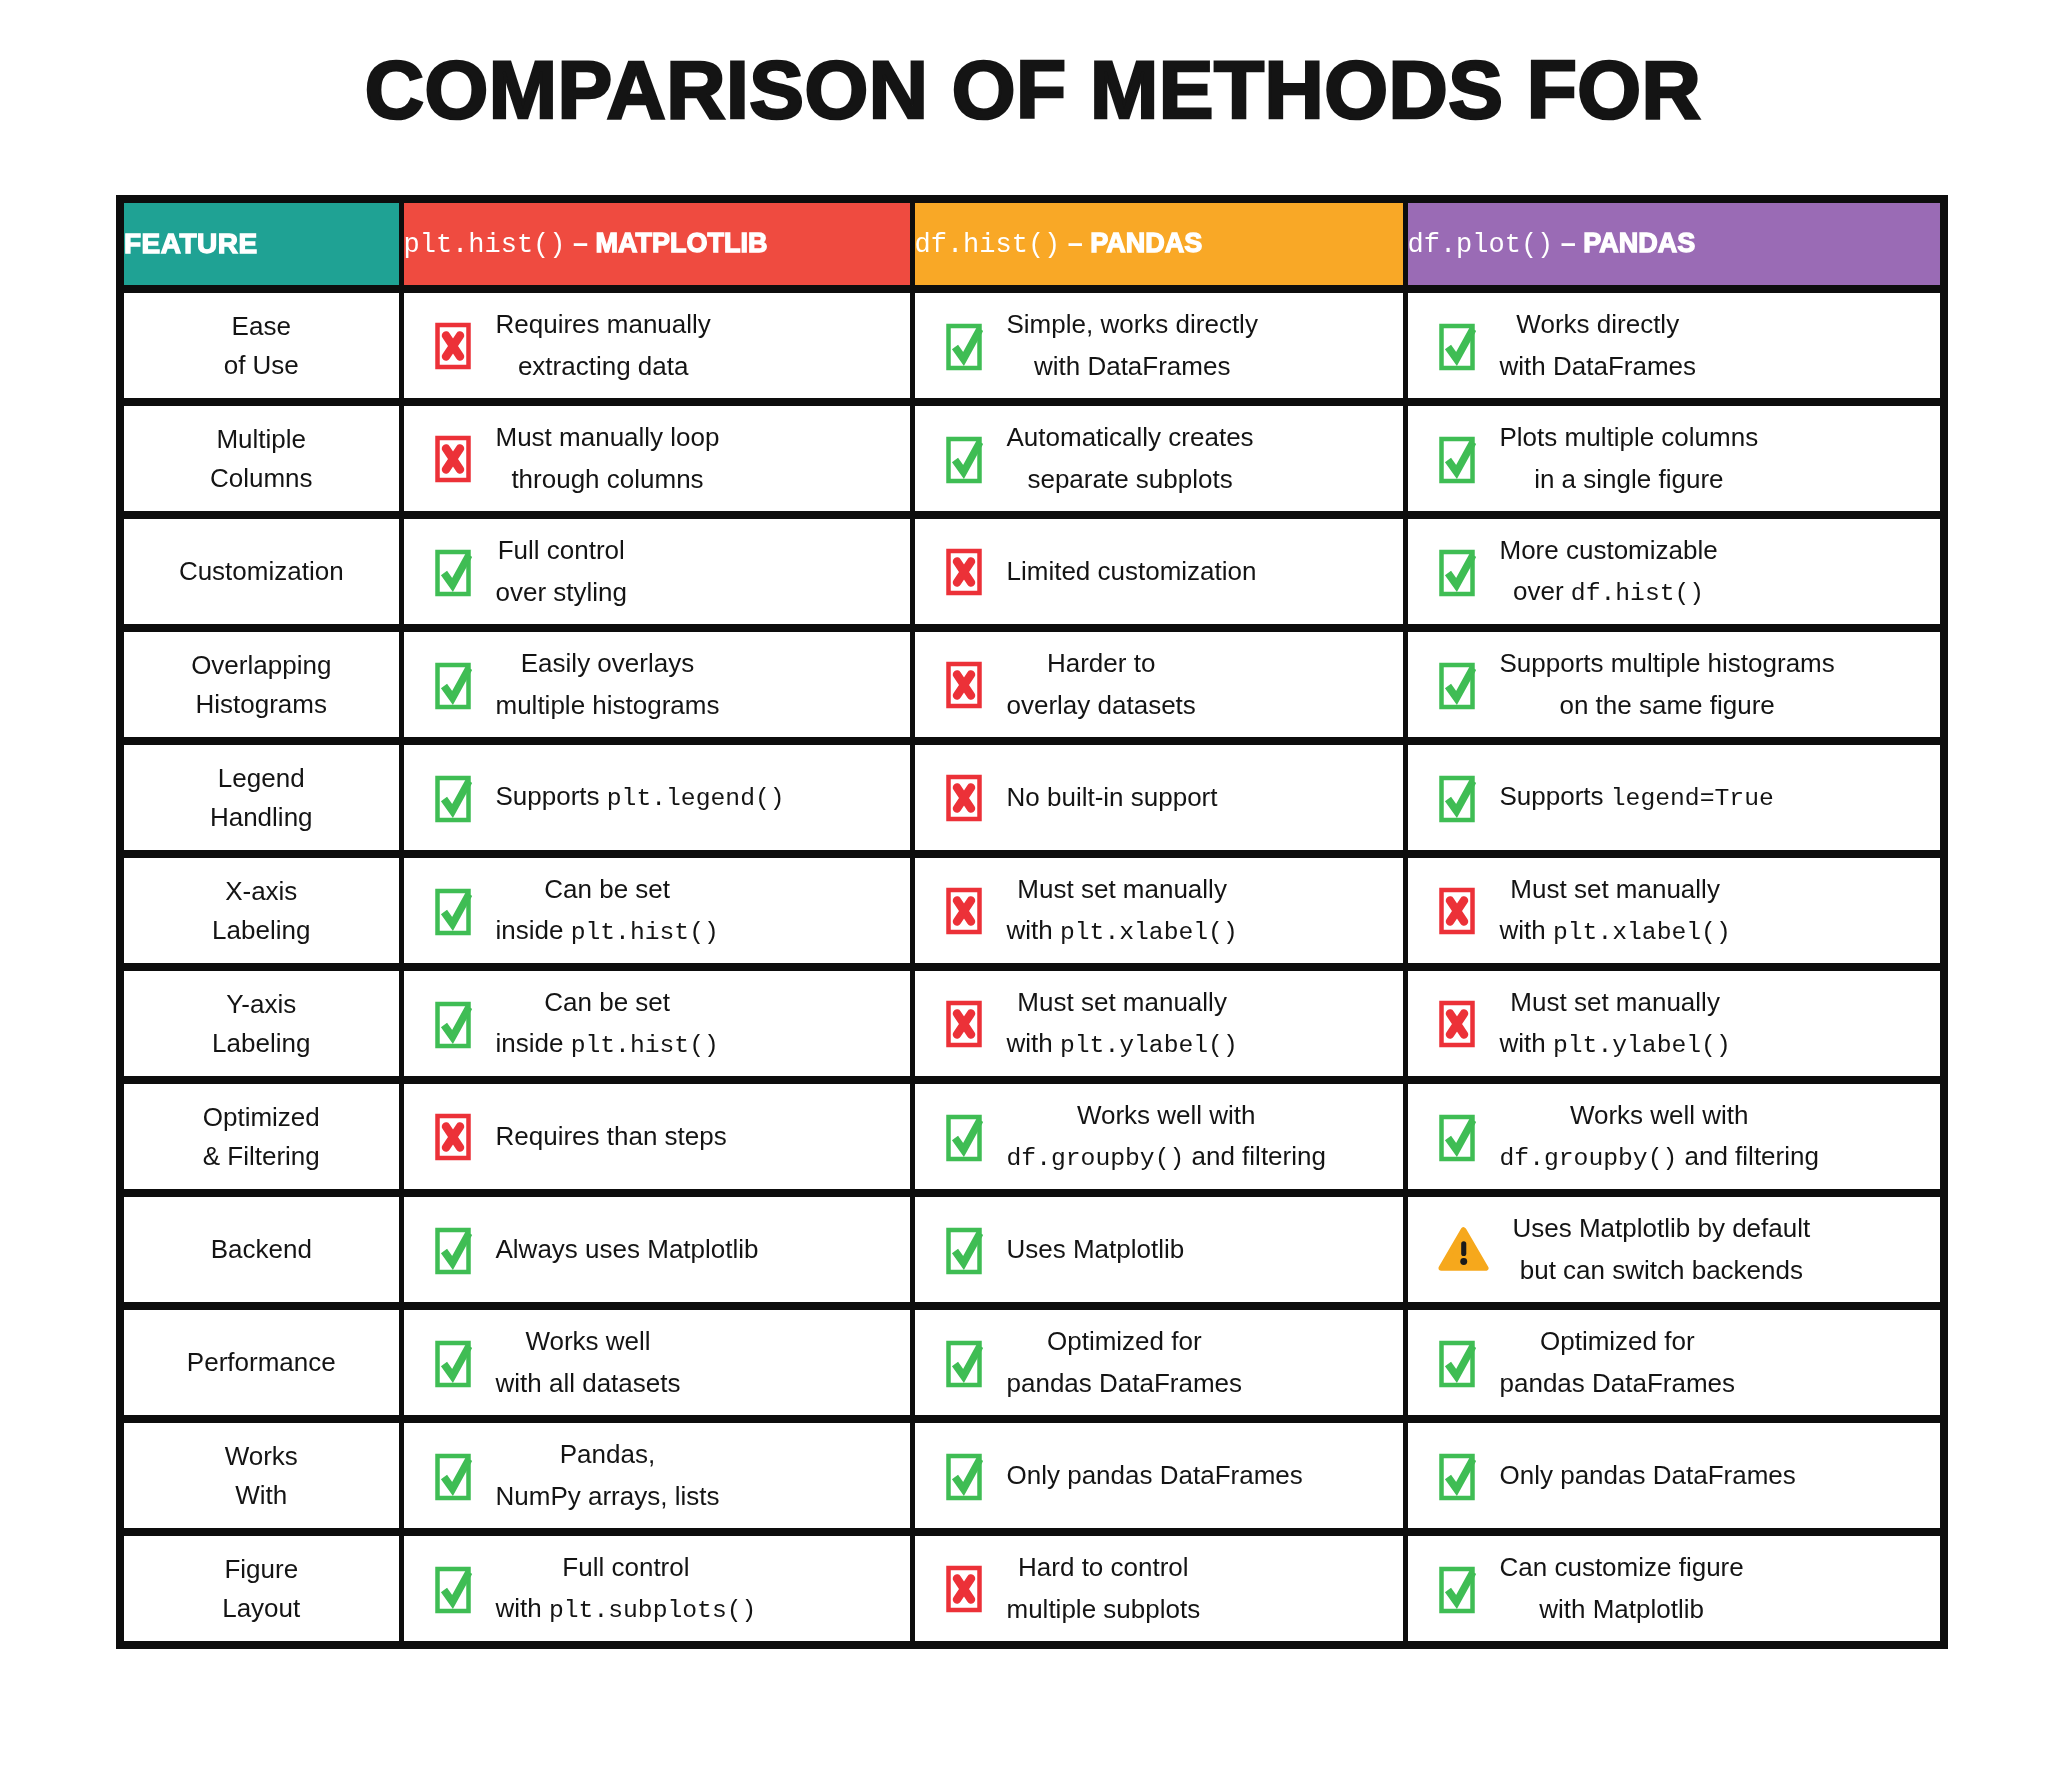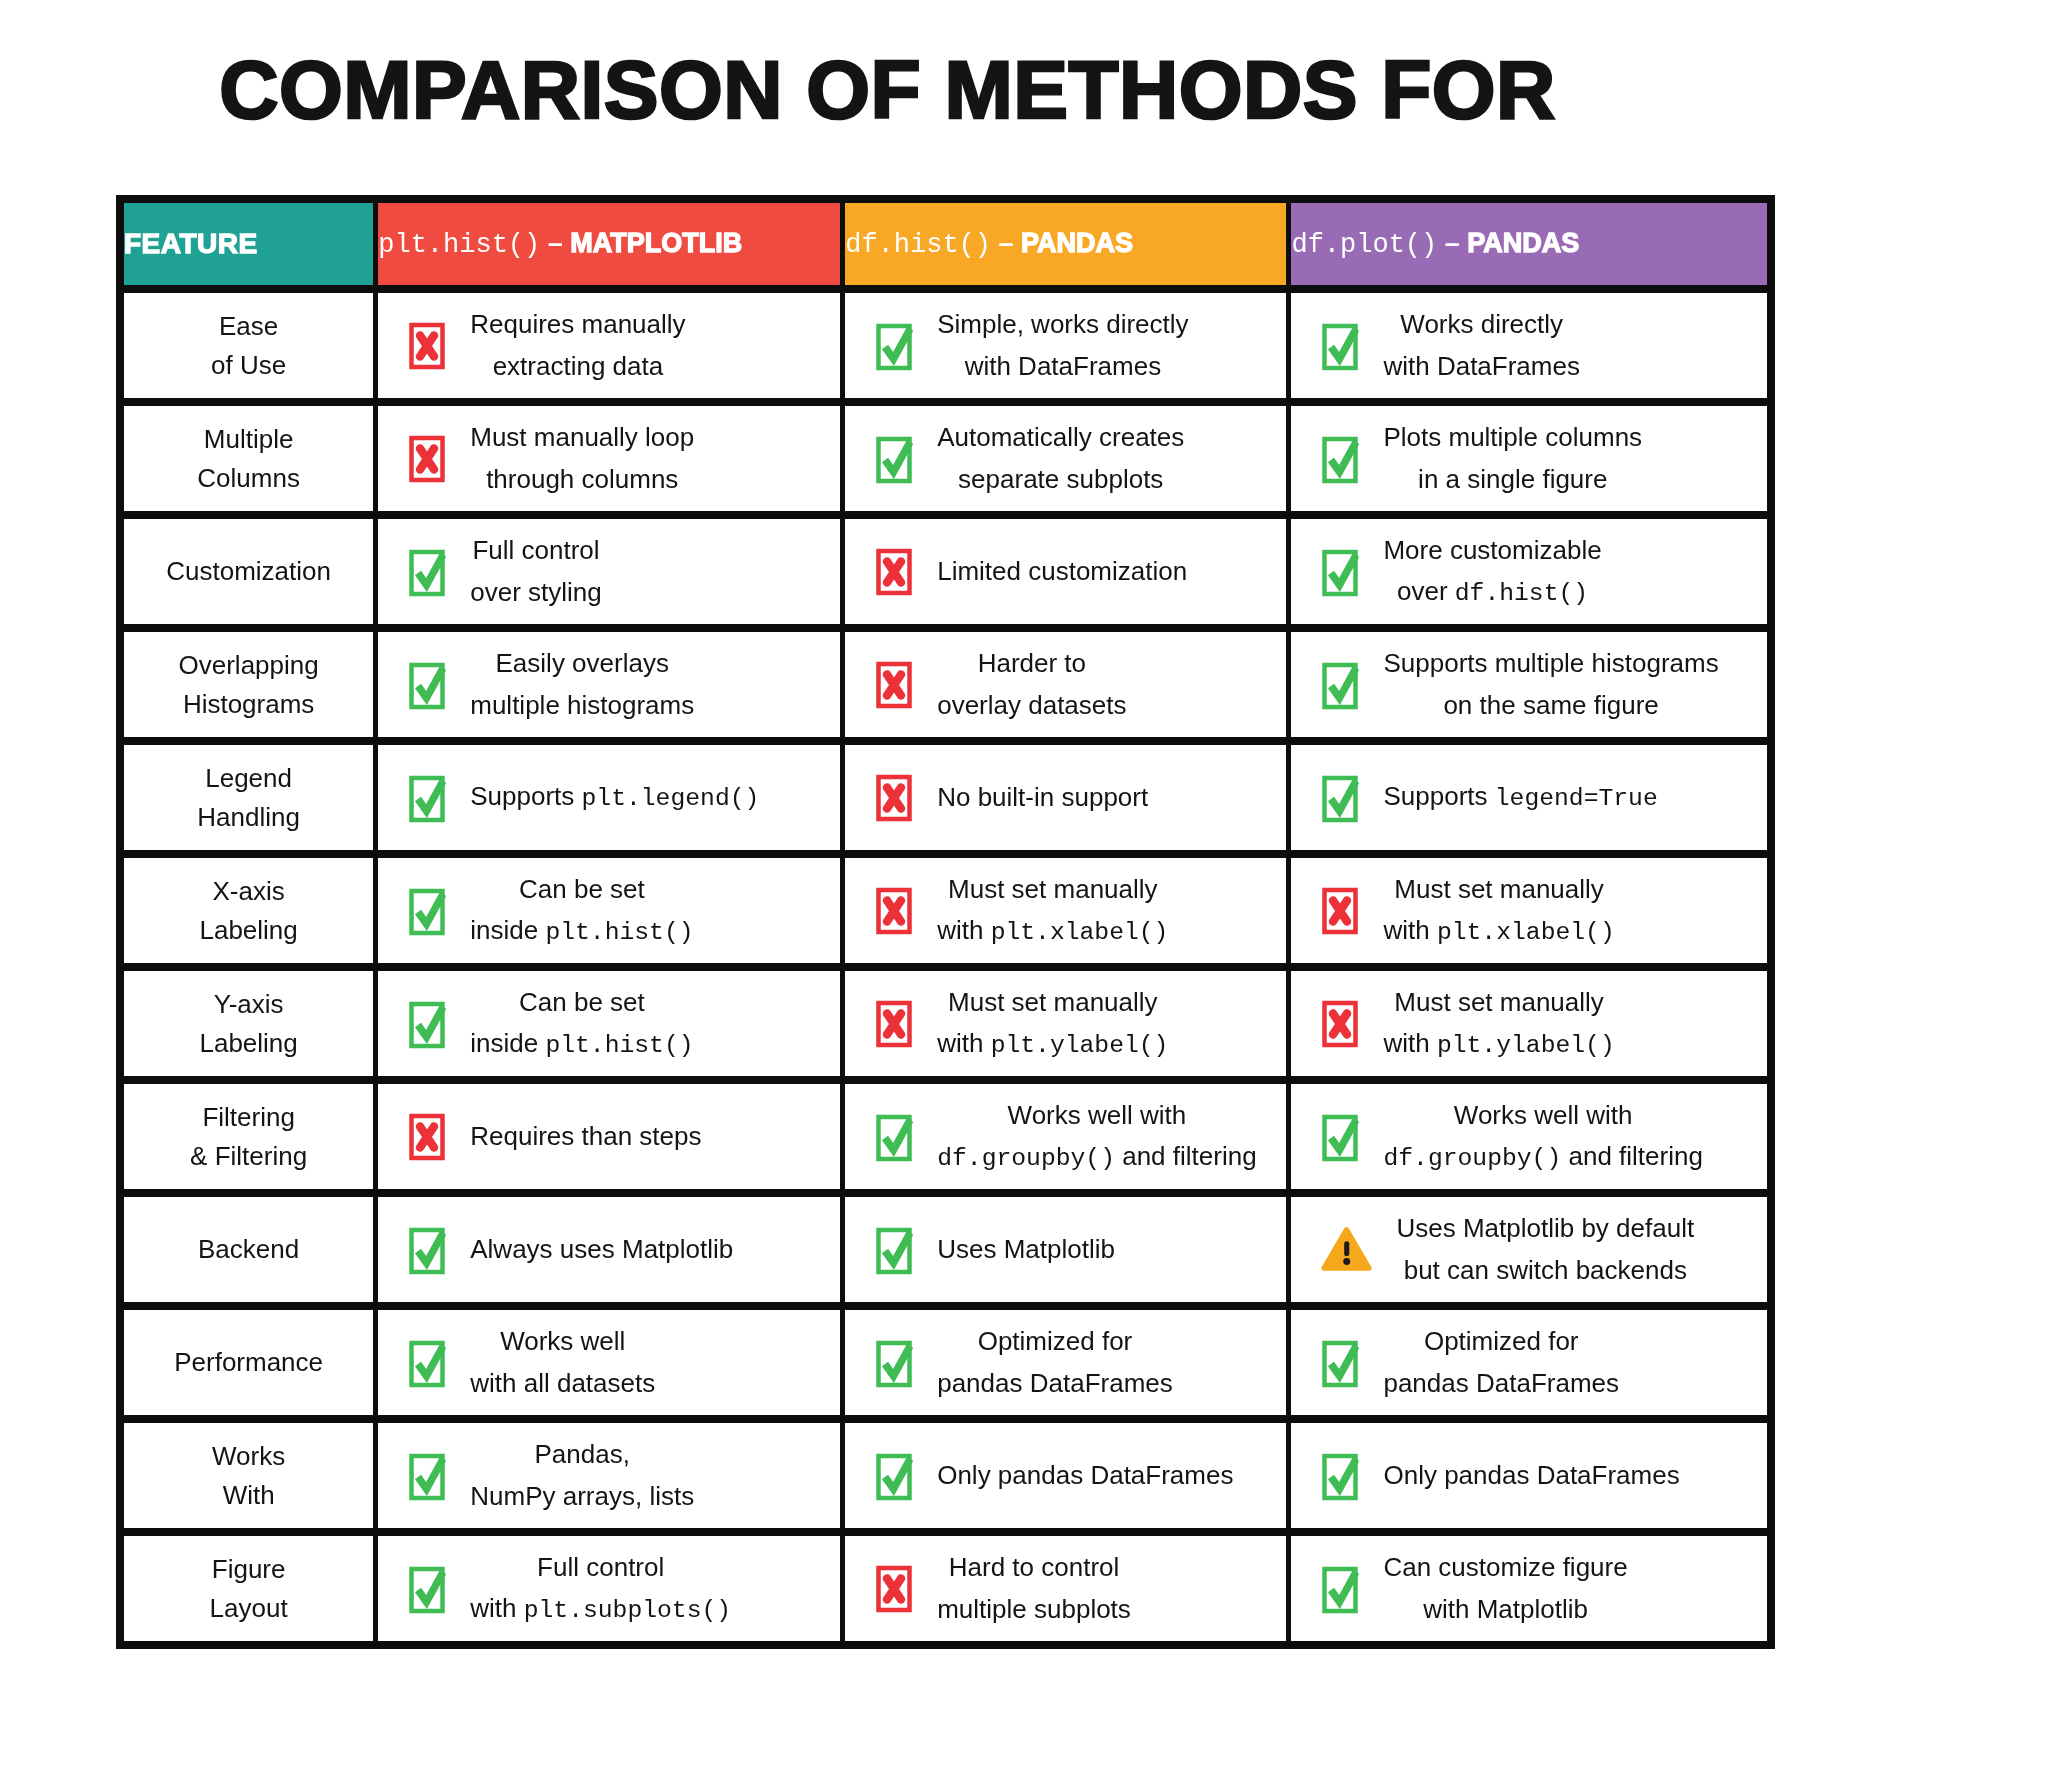--- a/index.html
+++ b/index.html
@@ -1,18 +1,18 @@
 <!DOCTYPE html>
 <html style="--teal: #1FA294; --header-red: #EF4B40; --header-orange: #F9A826; --header-purple: #9A6BB5; --check-green: #3FBD54; --cross-red: #EC3138; --warning-orange: #F6A81C; --border: #0D0D0D; --ink: #141414;font-size:8.6px"><head>
 <meta charset="utf-8">
 <title>Comparison of Methods for Creating Histograms</title>
 <style>
   html,body{margin:0;padding:0;background:#ffffff;}
   .page{
-    width:1775px;height:1789px;overflow:hidden;background:#ffffff;
+    width:2066px;height:1789px;overflow:hidden;background:#ffffff;
     font-family:"Liberation Sans",sans-serif;position:relative;
   }
   
   .title-wrap{text-align:center;padding-top:45px;}
   .title-line{
     color:var(--ink);font-size:82px;font-weight:bold;line-height:1.1;
     letter-spacing:0.5px;-webkit-text-stroke:2.7px var(--ink);
   }
   .banner{
     display:inline-block;margin-top:8.6px;background:var(--teal);
@@ -399,21 +399,21 @@
               </span>
               <div class="cell-text">
                 <div><span>Must set manually</span></div>
                 <div><span>with </span><span class="code">plt.ylabel()</span></div>
               </div>
             </div>
           </td>
         </tr>
         <tr>
           <td class="feature">
-            <div>Filtering</div>
+            <div>Optimized</div>
             <div>&amp; Filtering</div>
           </td>
           <td>
             <div class="cell-inner">
               <span class="icon">
                 <svg viewBox="0 0 76 100" width="38" height="50" aria-hidden="true">
                   <rect x="7" y="8" width="62" height="84" fill="#fff" stroke="#EC3138" stroke-width="9"></rect>
                   <path d="M24 29 L52 71 M52 29 L24 71" fill="none" stroke="#EC3138" stroke-width="17" stroke-linecap="round"></path>
                 </svg>
               </span>

